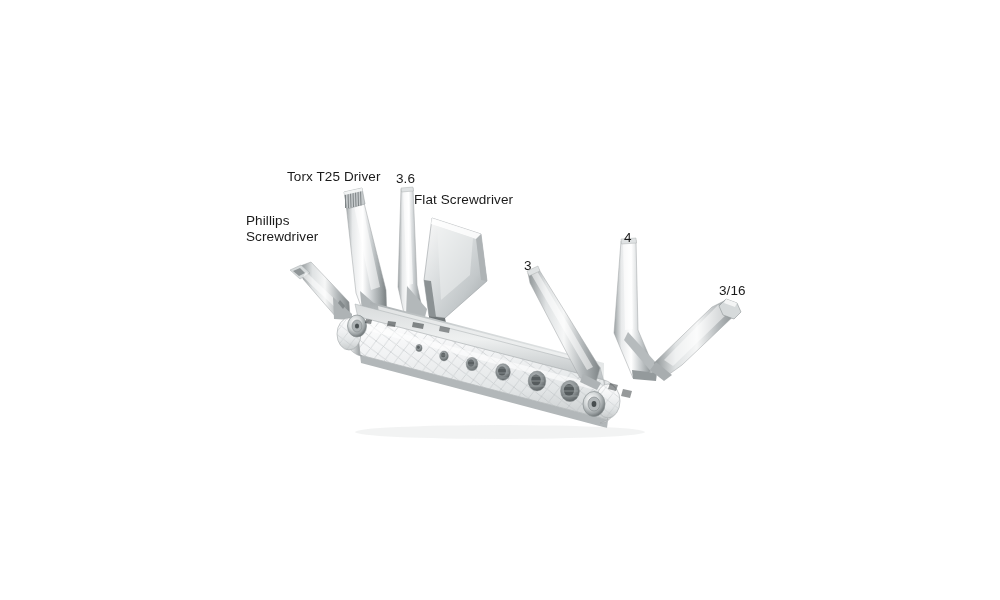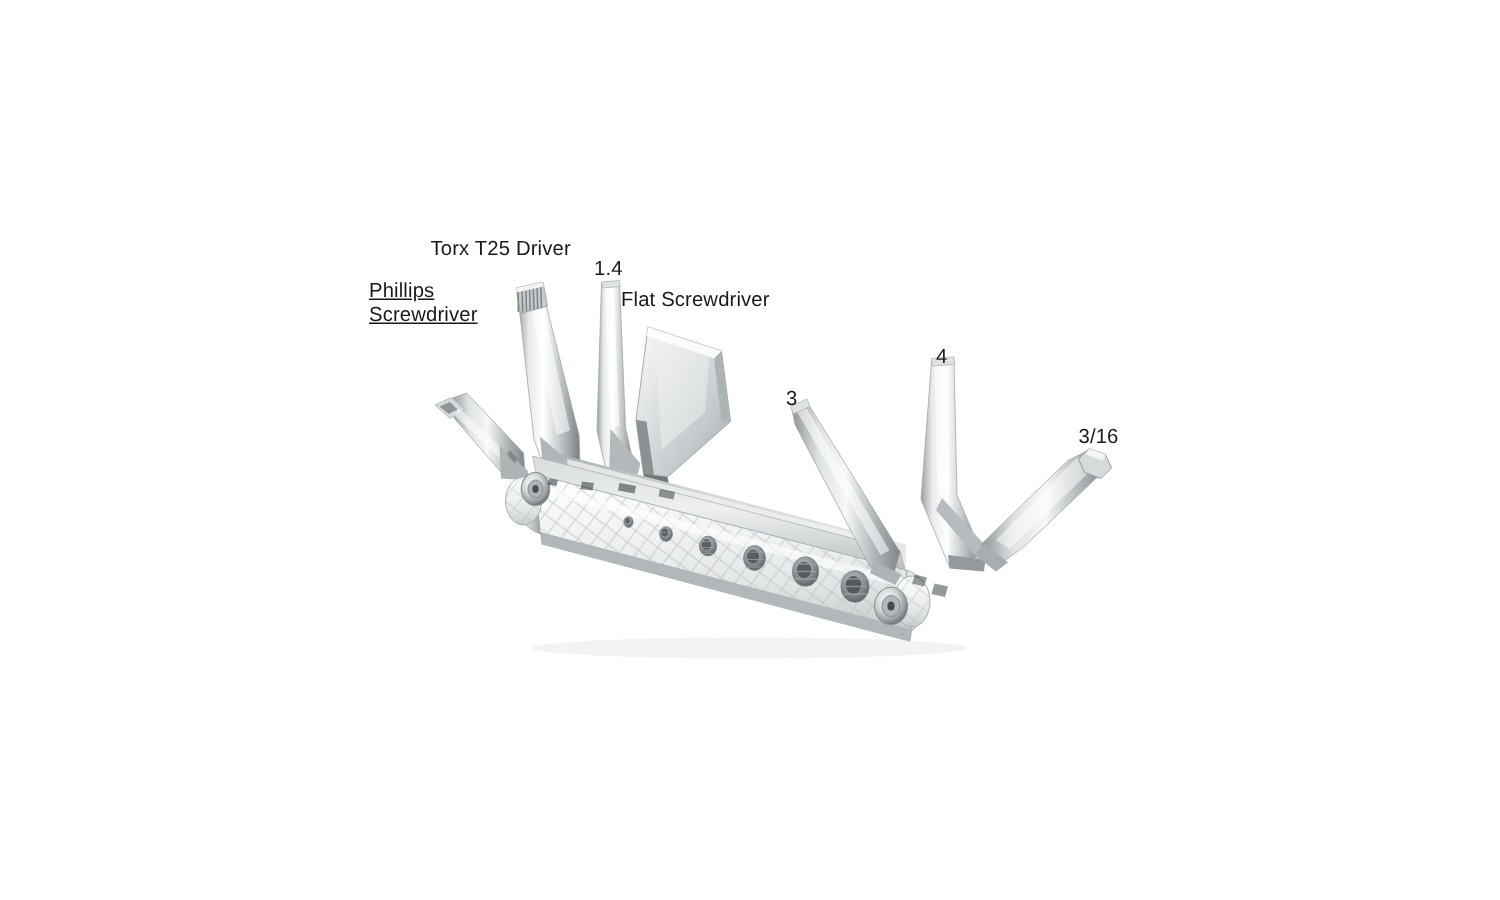--- a/index.html
+++ b/index.html
@@ -240,28 +240,28 @@
       <path d="M388 321 L396 322 L395 327 L387 326 Z" fill="#2e3335" opacity="0.55"></path>
       <path d="M413 322 L424 324 L423 329 L412 327 Z" fill="#2e3335" opacity="0.55"></path>
       <path d="M440 326 L450 328 L449 333 L439 331 Z" fill="#2e3335" opacity="0.5"></path>
       <path d="M610 383 L618 385 L616 391 L608 389 Z" fill="#2e3335" opacity="0.5"></path>
       <path d="M623 389 L632 391 L630 398 L621 396 Z" fill="#2e3335" opacity="0.5"></path>
     </g>
 
     <ellipse cx="500" cy="432" rx="145" ry="7" fill="#d9dcdd" opacity="0.35"></ellipse>
   </svg>
 
-  <div class="label" style="left:246px; top:186px;text-decoration:underline;">
+  <div class="label" style="left:246px; top:213px;">
     <span>Phillips</span>
     <span class="l2">Screwdriver</span>
   </div>
 
-  <div class="label" style="left:287px; top:158px;">Torx T25 Driver</div>
-
-  <div class="label" style="left:396px; top:171px;">1.4</div>
+  <div class="label" style="left:287px; top:169px;">Torx T25 Driver</div>
+
+  <div class="label" style="left:396px; top:171px;">3.6</div>
 
   <div class="label" style="left:414px; top:192px;">Flat Screwdriver</div>
 
   <div class="label" style="left:524px; top:258px;">3</div>
 
   <div class="label" style="left:624px; top:230px;">4</div>
 
   <div class="label" style="left:719px; top:283px;">3/16</div>
 
 </div>

